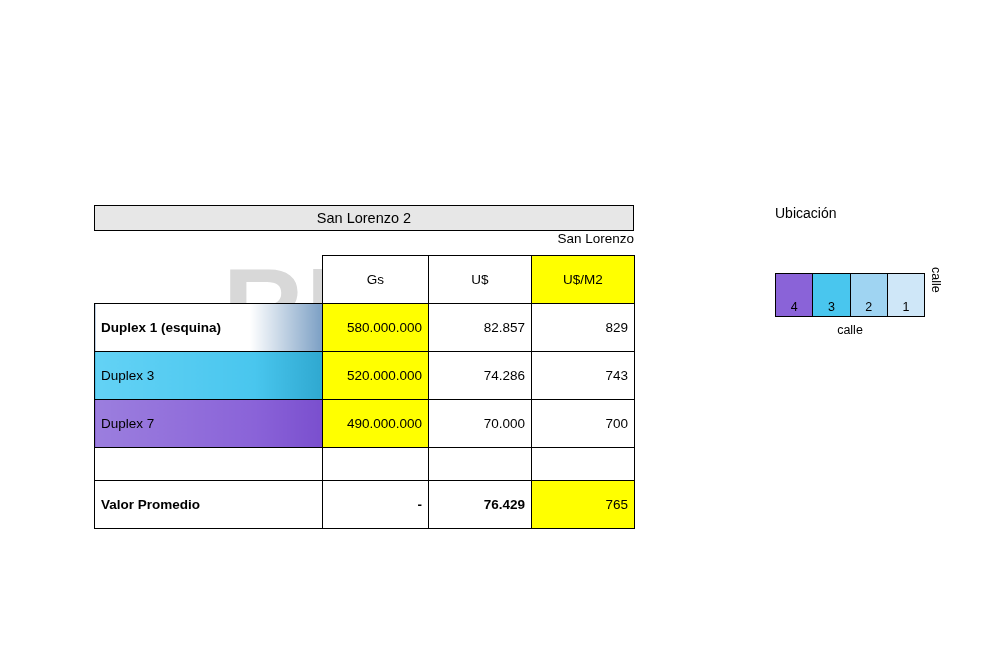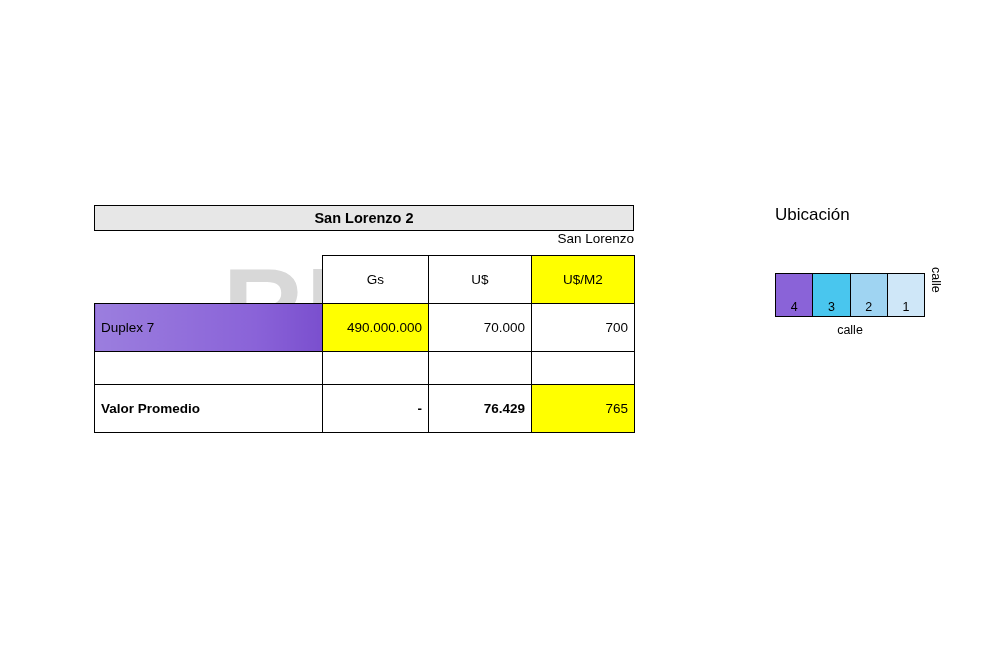--- a/index.html
+++ b/index.html
@@ -59,21 +59,21 @@
     height: 26px;
     border: 1.5px solid #000;
     background: #e7e7e7;
     display: flex;
     align-items: center;
     justify-content: center;
     box-sizing: border-box;
   }
   .title-row .title-text {
     font-size: 14.5px;
-    font-weight: bold;
+    font-weight: normal;
     color: #000;
   }
 
   .subline {
     position: relative;
     height: 23px;
     font-size: 13.5px;
     color: #000;
   }
   .subline .left {
@@ -141,21 +141,21 @@
   .tint-d4 { background: linear-gradient(to right, #9b7ede 0%, #8a63d8 70%, #7a4fce 100%) !important; }
 
   
   #ubicacion {
     position: absolute;
     left: 775px;
     top: 205px;
     width: 200px;
   }
   #ubicacion .ub-title {
-    font-size: 17px;
+    font-size: 14px;
     color: #000;
   }
   #ubicacion .strip-wrap {
     position: absolute;
     left: 0;
     top: 68px;
     width: 150px;
     height: 44px;
     display: flex;
     border: 1.2px solid #000;
@@ -227,20 +227,32 @@
     <thead>
       <tr>
         <th class="no-border"></th>
         <th class="hdr">Gs</th>
         <th class="hdr">U$</th>
         <th class="hdr hdr-yellow">U$/M2</th>
       </tr>
     </thead>
     <tbody>
       <tr>
+        <td class="name bold tint-d1">Duplex 1 (esquina)</td>
+        <td class="gs">580.000.000</td>
+        <td class="num">82.857</td>
+        <td class="num">829</td>
+      </tr>
+      <tr>
+        <td class="name tint-d3">Duplex 3</td>
+        <td class="gs">520.000.000</td>
+        <td class="num">74.286</td>
+        <td class="num">743</td>
+      </tr>
+      <tr>
         <td class="name tint-d4">Duplex 7</td>
         <td class="gs">490.000.000</td>
         <td class="num">70.000</td>
         <td class="num">700</td>
       </tr>
       <tr>
         <td class="blank"></td>
         <td class="blank"></td>
         <td class="blank"></td>
         <td class="blank"></td>

